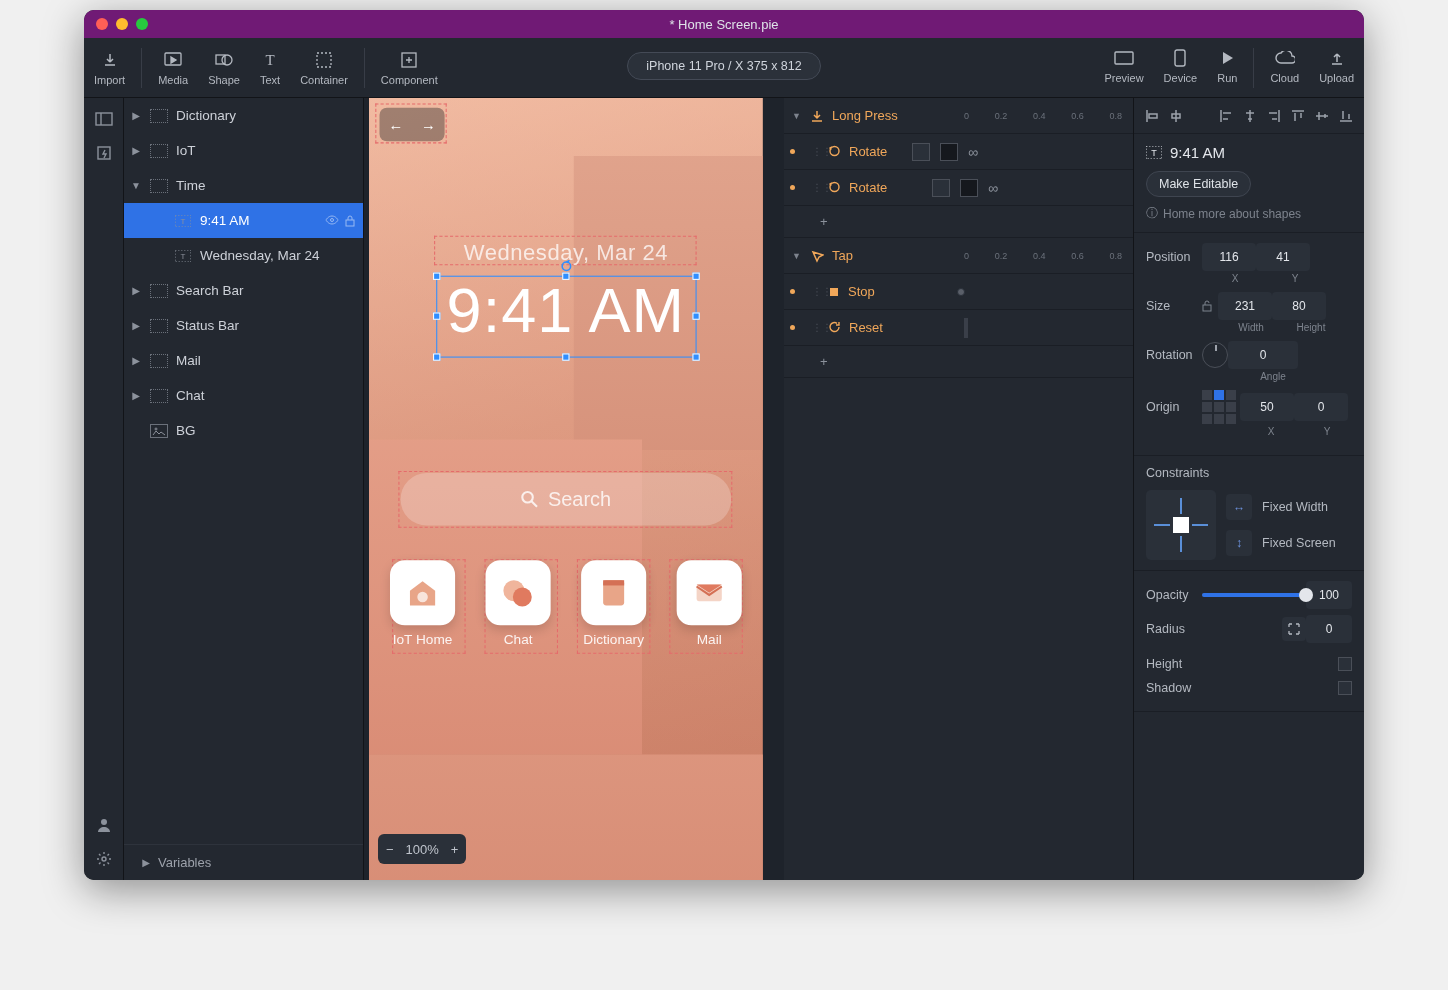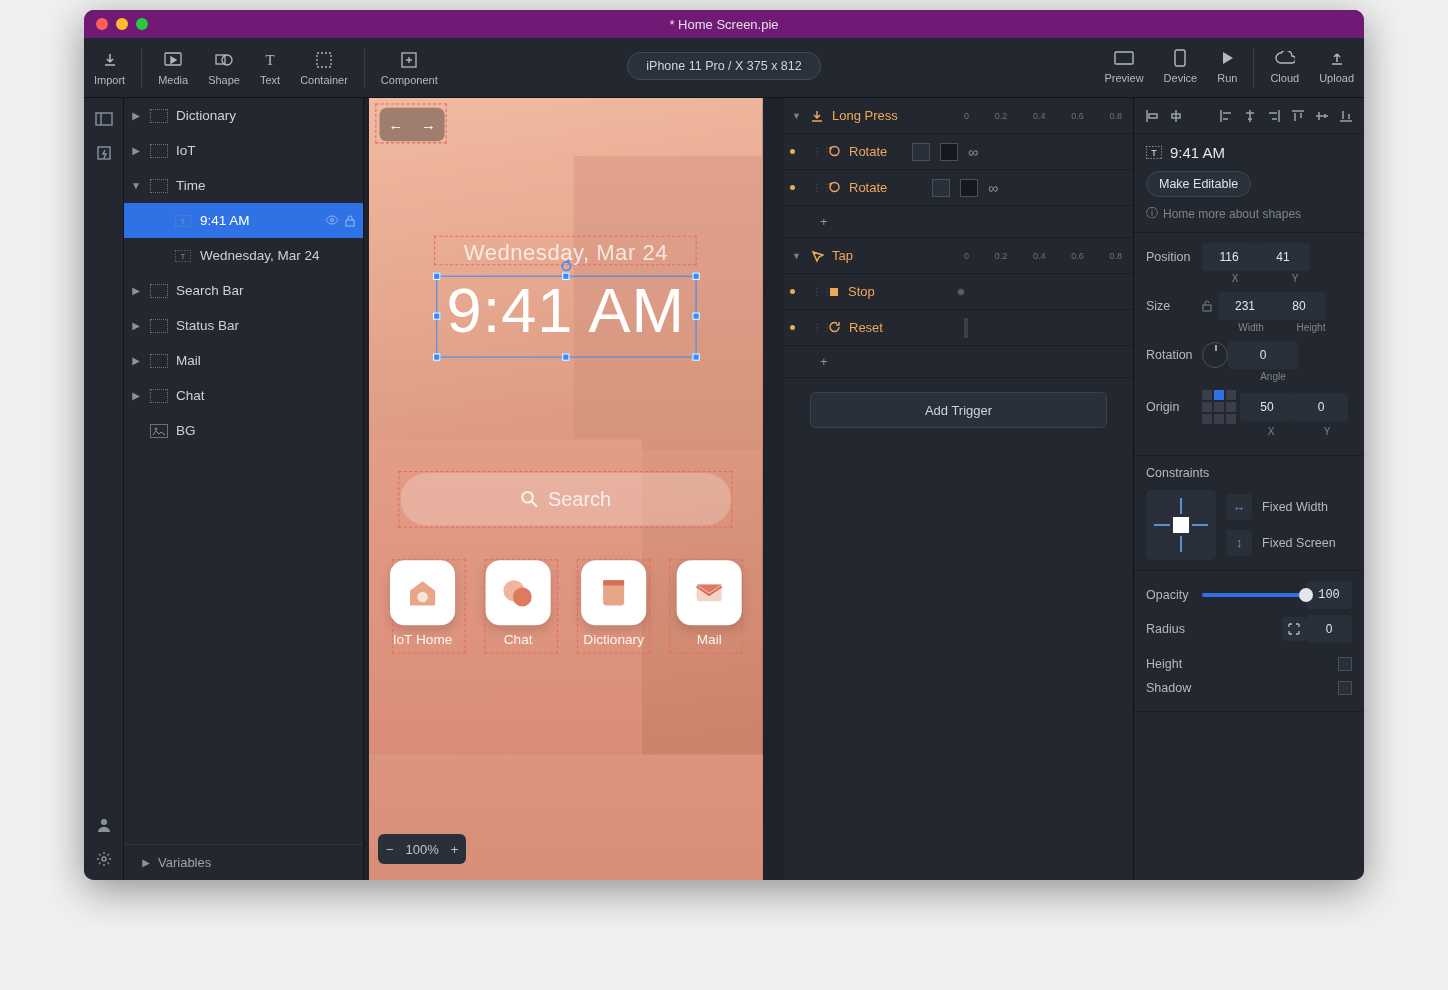--- a/index.html
+++ b/index.html
@@ -531,21 +531,20 @@
         <span>
             <svg width="13" height="13" viewBox="0 0 13 13" fill="none" stroke="currentColor" stroke-width="1.4">
               <path d="M11 6a4.5 4.5 0 11-2-3.7M11 1v3h-3"></path>
             </svg>
           </span>
         <span>Reset</span>
         <div style="position:absolute; right:165px; width:4px; height:20px; background:#3a3f49;"></div>
       </div>
       <div class="addrow">+</div>
 
-      <div class="addtrig">Add Trigger</div>
     </div>
 
     <div class="inspector">
       <div class="align-row">
         <div class="albtn">
             <svg width="14" height="14" fill="none" stroke="currentColor" stroke-width="1.5">
               <line x1="2" y1="1" x2="2" y2="13"></line>
               <rect x="4" y="5" width="8" height="4"></rect>
             </svg>
           </div>
@@ -700,21 +699,21 @@
         </div>
       </div>
 
       <div class="ins-sec">
         <div class="proprow">
           <span class="proplabel">Opacity</span>
           <div class="slider">
               <div class="fill" style="width:100%"></div>
               <div class="thumb" style="right:-7px;"></div>
             </div>
-          <input class="numinput" style="width: 46px; font-family: Liberation Mono, monospace;" value="100">
+          <input class="numinput" style="width: 46px;" value="100">
         </div>
         <div class="proprow" style="margin-top:2px;">
           <span class="proplabel">Radius</span>
           <div style="flex:1"></div>
           <div style="width:24px;height:24px;background:#2a3039;border-radius:4px;display:flex;align-items:center;justify-content:center;">
               <svg width="14" height="14" fill="none" stroke="currentColor" stroke-width="1.3">
                 <path d="M2 2h3M2 2v3M12 2h-3M12 2v3M2 12h3M2 12v-3M12 12h-3M12 12v-3"></path>
               </svg>
             </div>
           <input class="numinput" style="width: 46px;" value="0">

